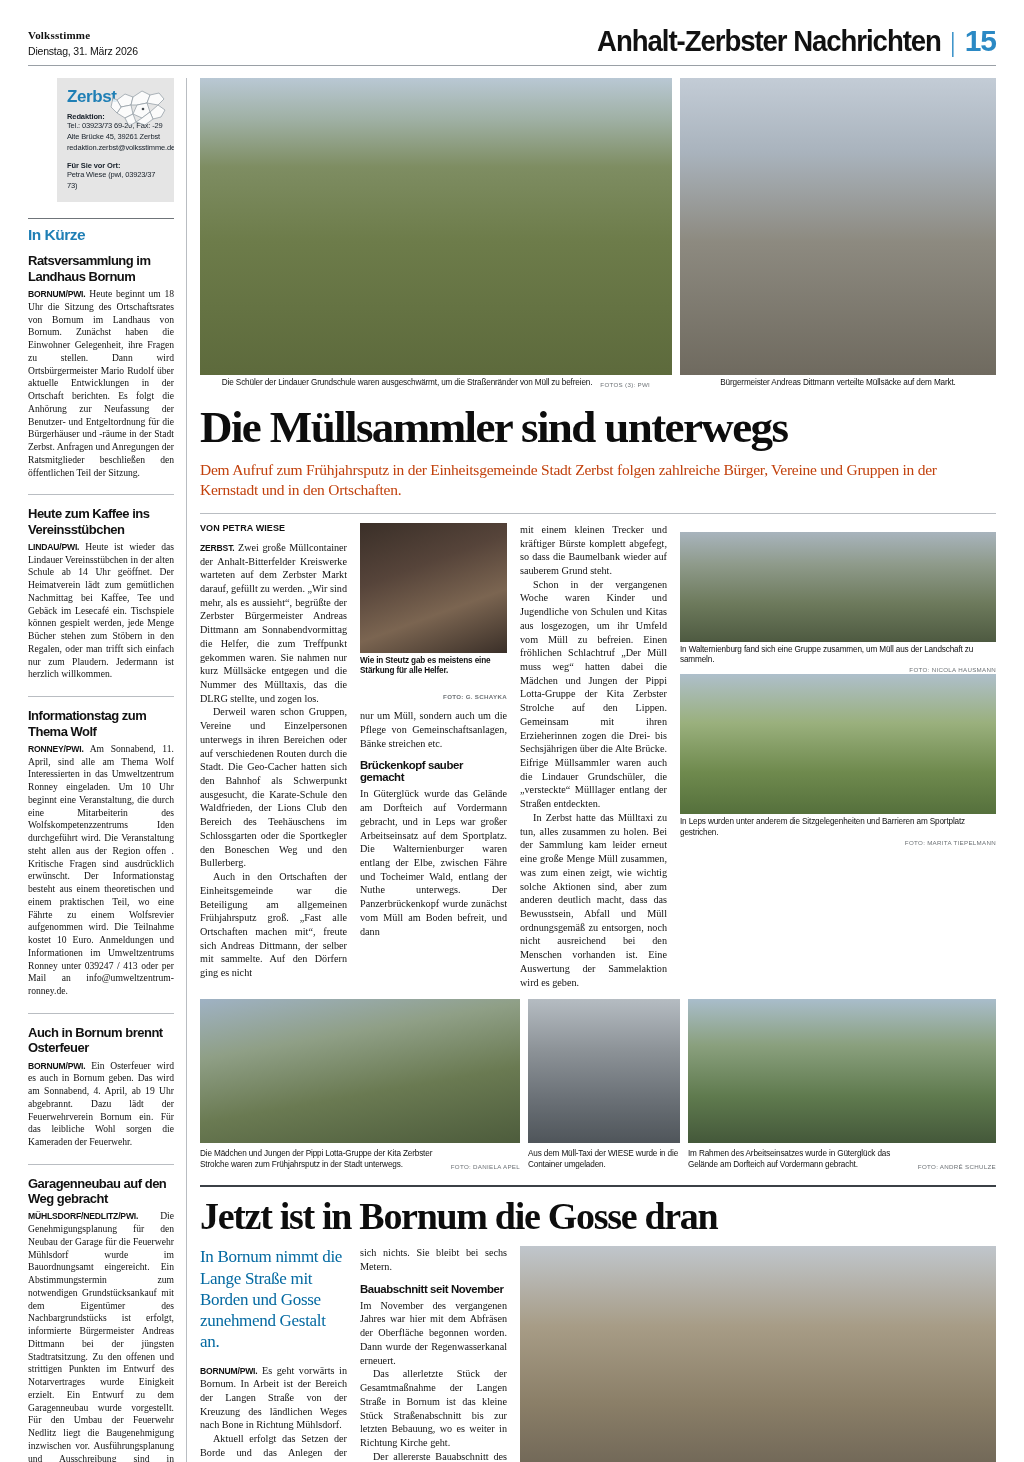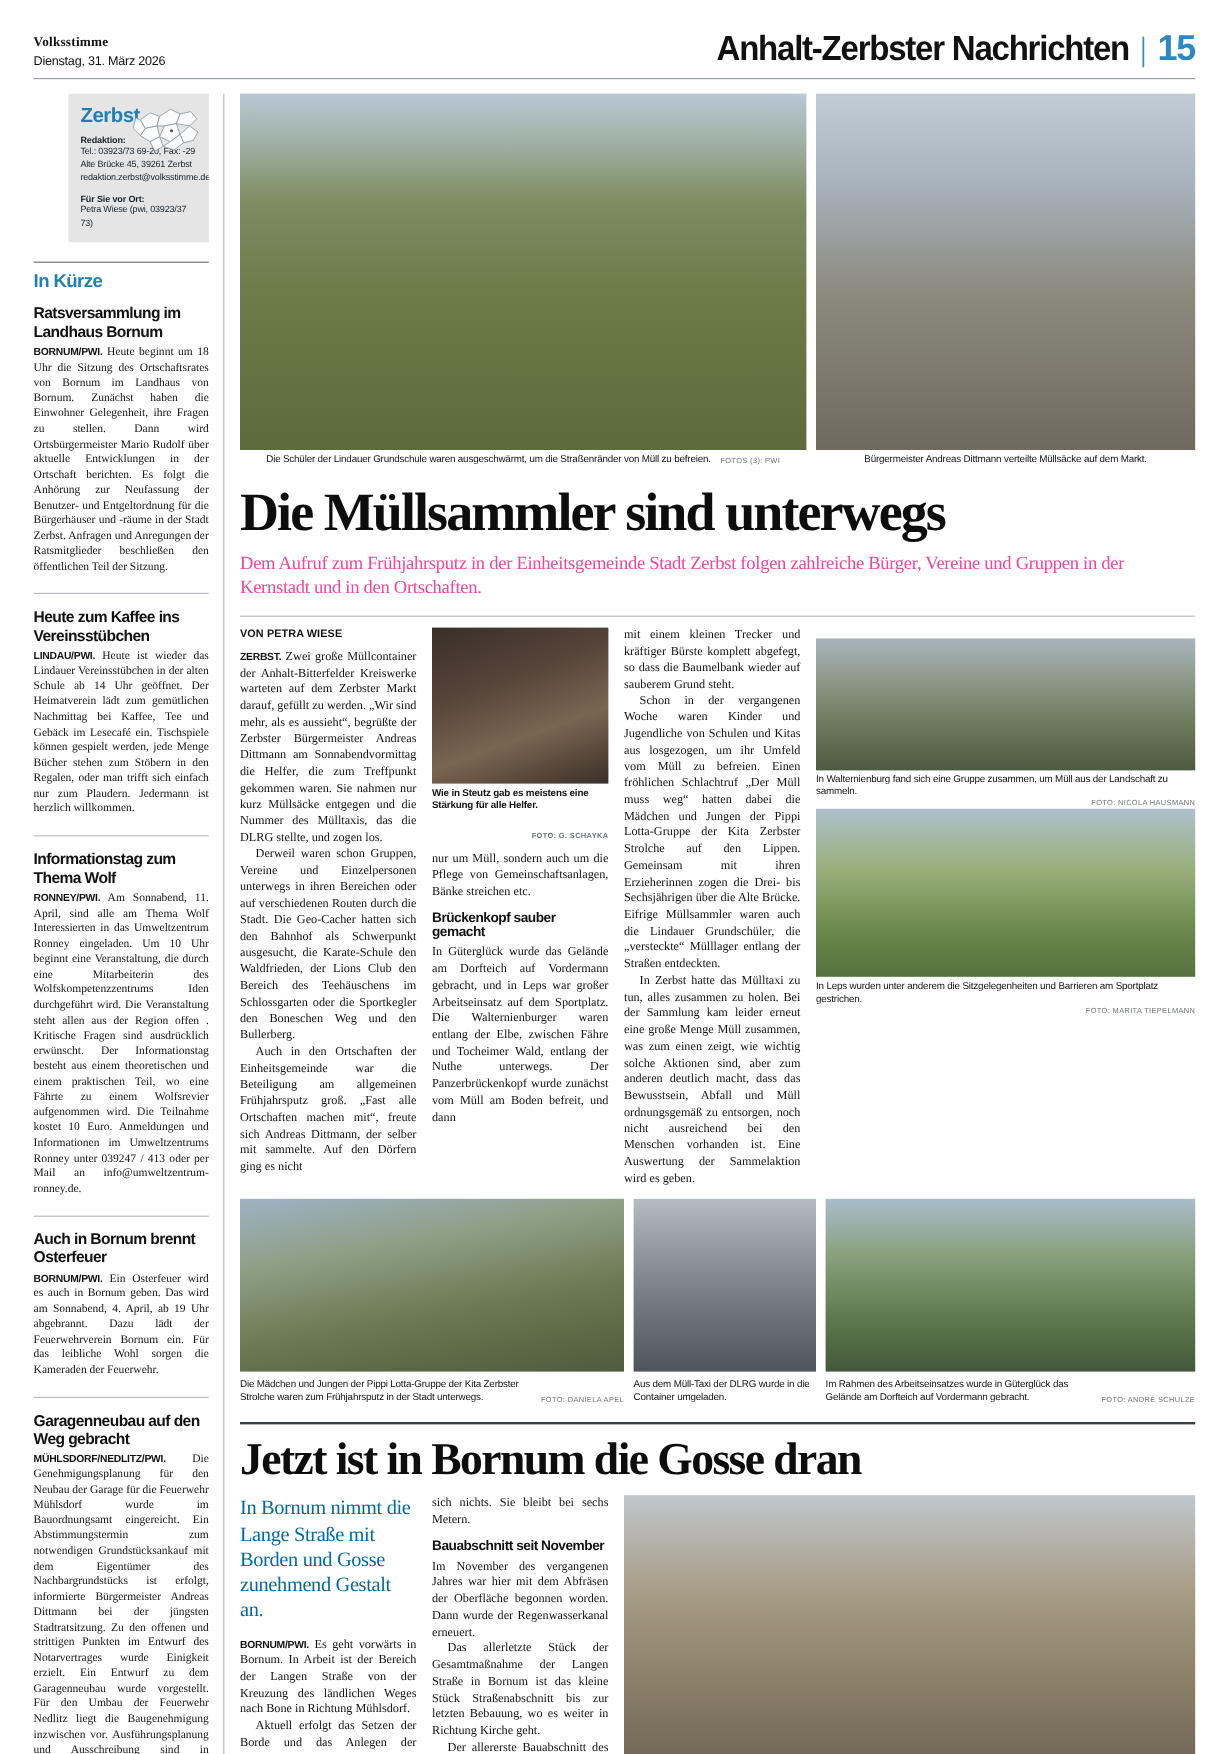--- a/index.html
+++ b/index.html
@@ -95,21 +95,21 @@
   .img-h { background:
       linear-gradient(180deg,#a9bdcb 0%,#8aa07e 32%,#5f7a4e 68%,#44583a 100%); }
   .img-i { background:
       linear-gradient(180deg,#c0c6cc 0%,#a79c86 35%,#8b7f68 68%,#6d6455 100%); }
 
   
   .main-head { font-family: "Liberation Serif", serif; font-weight: 700;
                font-size: 45px; line-height: 1.02; letter-spacing: -1.6px;
                margin: 16px 0 9px 0; color: #0d0d0d; }
   .main-sub { font-family: "Liberation Serif", serif; font-size: 15.5px;
-              line-height: 1.30; color: #ec4899; margin-bottom: 13px;
+              line-height: 1.30; color: #c2410c; margin-bottom: 13px;
               letter-spacing: -0.25px; }
   .hr-thin { border-top: 1px solid #b9bdc2; margin: 0 0 9px 0; }
 
   
   .art-grid { display: flex; gap: 0; }
   .acol { width: 160px; flex: 0 0 160px; padding-right: 13px; }
   .art-rcol { flex: 1 1 auto; padding-left: 0; }
   .byline { font-family: "Liberation Sans", sans-serif; font-weight: 700;
             font-size: 9px; letter-spacing: .1px; color: #111; margin-bottom: 8px; }
   .btext { font-family: "Liberation Serif", serif; font-size: 10.2px;
@@ -298,21 +298,21 @@
         <div style="flex:1 1 auto;">
           <div class="ph img-h" style="height:144px;"></div>
         </div>
       </div>
       <div class="caption-row">
         <div style="flex:0 0 320px;" class="ph-cap">
           <span>Die Mädchen und Jungen der Pippi Lotta-Gruppe der Kita Zerbster Strolche waren zum Frühjahrsputz in der Stadt unterwegs.</span>
           <span class="ph-credit">FOTO: DANIELA APEL</span>
         </div>
         <div style="flex:0 0 152px;" class="ph-cap">
-          <span>Aus dem Müll-Taxi der DLRG wurde in die Container umgeladen.</span>
+          <span>Aus dem Müll-Taxi der WIESE wurde in die Container umgeladen.</span>
         </div>
         <div style="flex:1 1 auto;" class="ph-cap">
           <span>Im Rahmen des Arbeitseinsatzes wurde in Güterglück das Gelände am Dorfteich auf Vordermann gebracht.</span>
           <span class="ph-credit">FOTO: ANDRÉ SCHULZE</span>
         </div>
       </div>
 
       <div class="rule-heavy"></div>
       <div class="bot-head">Jetzt ist in Bornum die Gosse dran</div>
 

